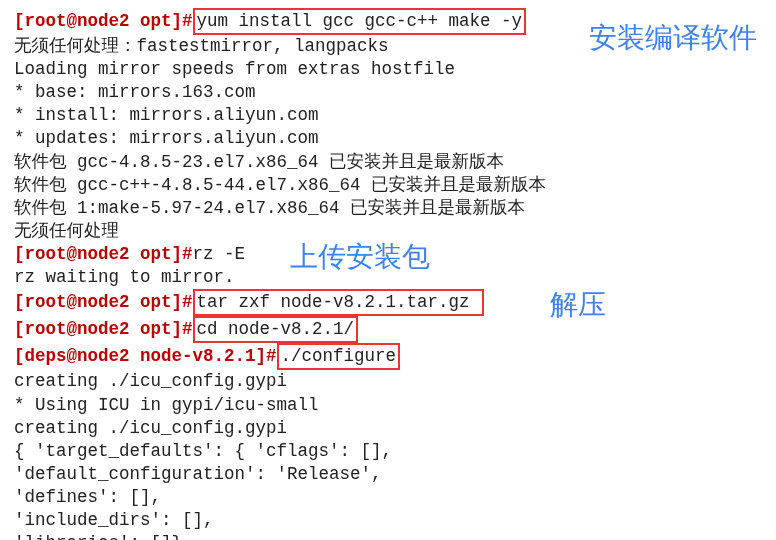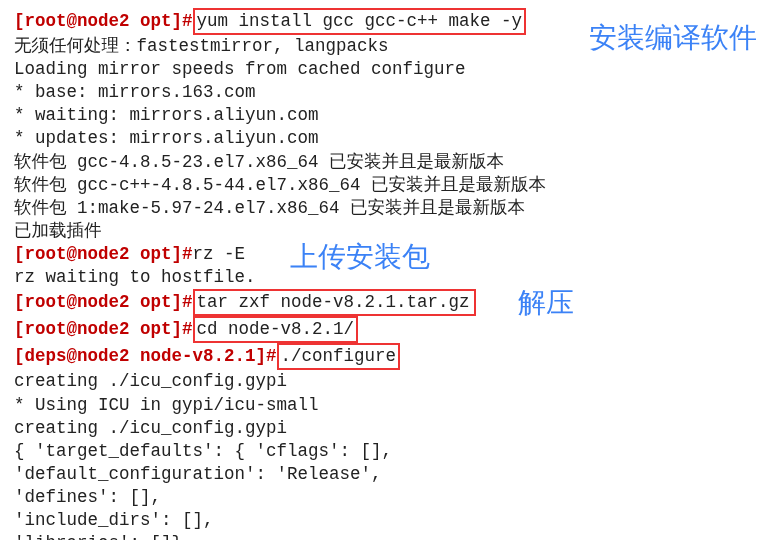--- a/index.html
+++ b/index.html
@@ -31,38 +31,38 @@
   }
 </style>
 </head>
 <body>
 
 <div class="line">
   <span class="prompt-red">[root@node2 opt]#</span><span class="box">yum install gcc gcc-c++ make -y</span>
   <span class="annot" style="left:575px;top:12px;">安装编译软件</span>
 </div>
 <div class="line">无须任何处理：fastestmirror, langpacks</div>
-<div class="line">Loading mirror speeds from cached configure</div>
+<div class="line">Loading mirror speeds from extras hostfile</div>
 <div class="line"> * base: mirrors.163.com</div>
-<div class="line"> * waiting: mirrors.aliyun.com</div>
+<div class="line"> * install: mirrors.aliyun.com</div>
 <div class="line"> * updates: mirrors.aliyun.com</div>
 <div class="line">软件包 gcc-4.8.5-23.el7.x86_64 已安装并且是最新版本</div>
 <div class="line">软件包 gcc-c++-4.8.5-44.el7.x86_64 已安装并且是最新版本</div>
 <div class="line">软件包 1:make-5.97-24.el7.x86_64 已安装并且是最新版本</div>
-<div class="line">已加载插件</div>
+<div class="line">无须任何处理</div>
 
 <div class="line">
   <span class="prompt-red">[root@node2 opt]#</span><span>rz -E</span>
   <span class="annot" style="left:276px;top:-4px;">上传安装包</span>
 </div>
-<div class="line">rz waiting to hostfile.</div>
+<div class="line">rz waiting to mirror.</div>
 
 <div class="line">
-  <span class="prompt-red">[root@node2 opt]#</span><span class="box" style="padding-right:4px;">tar zxf node-v8.2.1.tar.gz</span>
-  <span class="annot" style="left:504px;top:-2px;font-family:Liberation Mono, monospace;">解压</span>
+  <span class="prompt-red">[root@node2 opt]#</span><span class="box" style="padding-right:12px;">tar zxf node-v8.2.1.tar.gz</span>
+  <span class="annot" style="left:536px;top:-2px;">解压</span>
 </div>
 
 <div class="line">
   <span class="prompt-red">[root@node2 opt]#</span><span class="box">cd node-v8.2.1/</span>
 </div>
 
 <div class="line">
   <span class="prompt-red">[deps@node2 node-v8.2.1]#</span><span class="box">./configure</span>
 </div>
 

